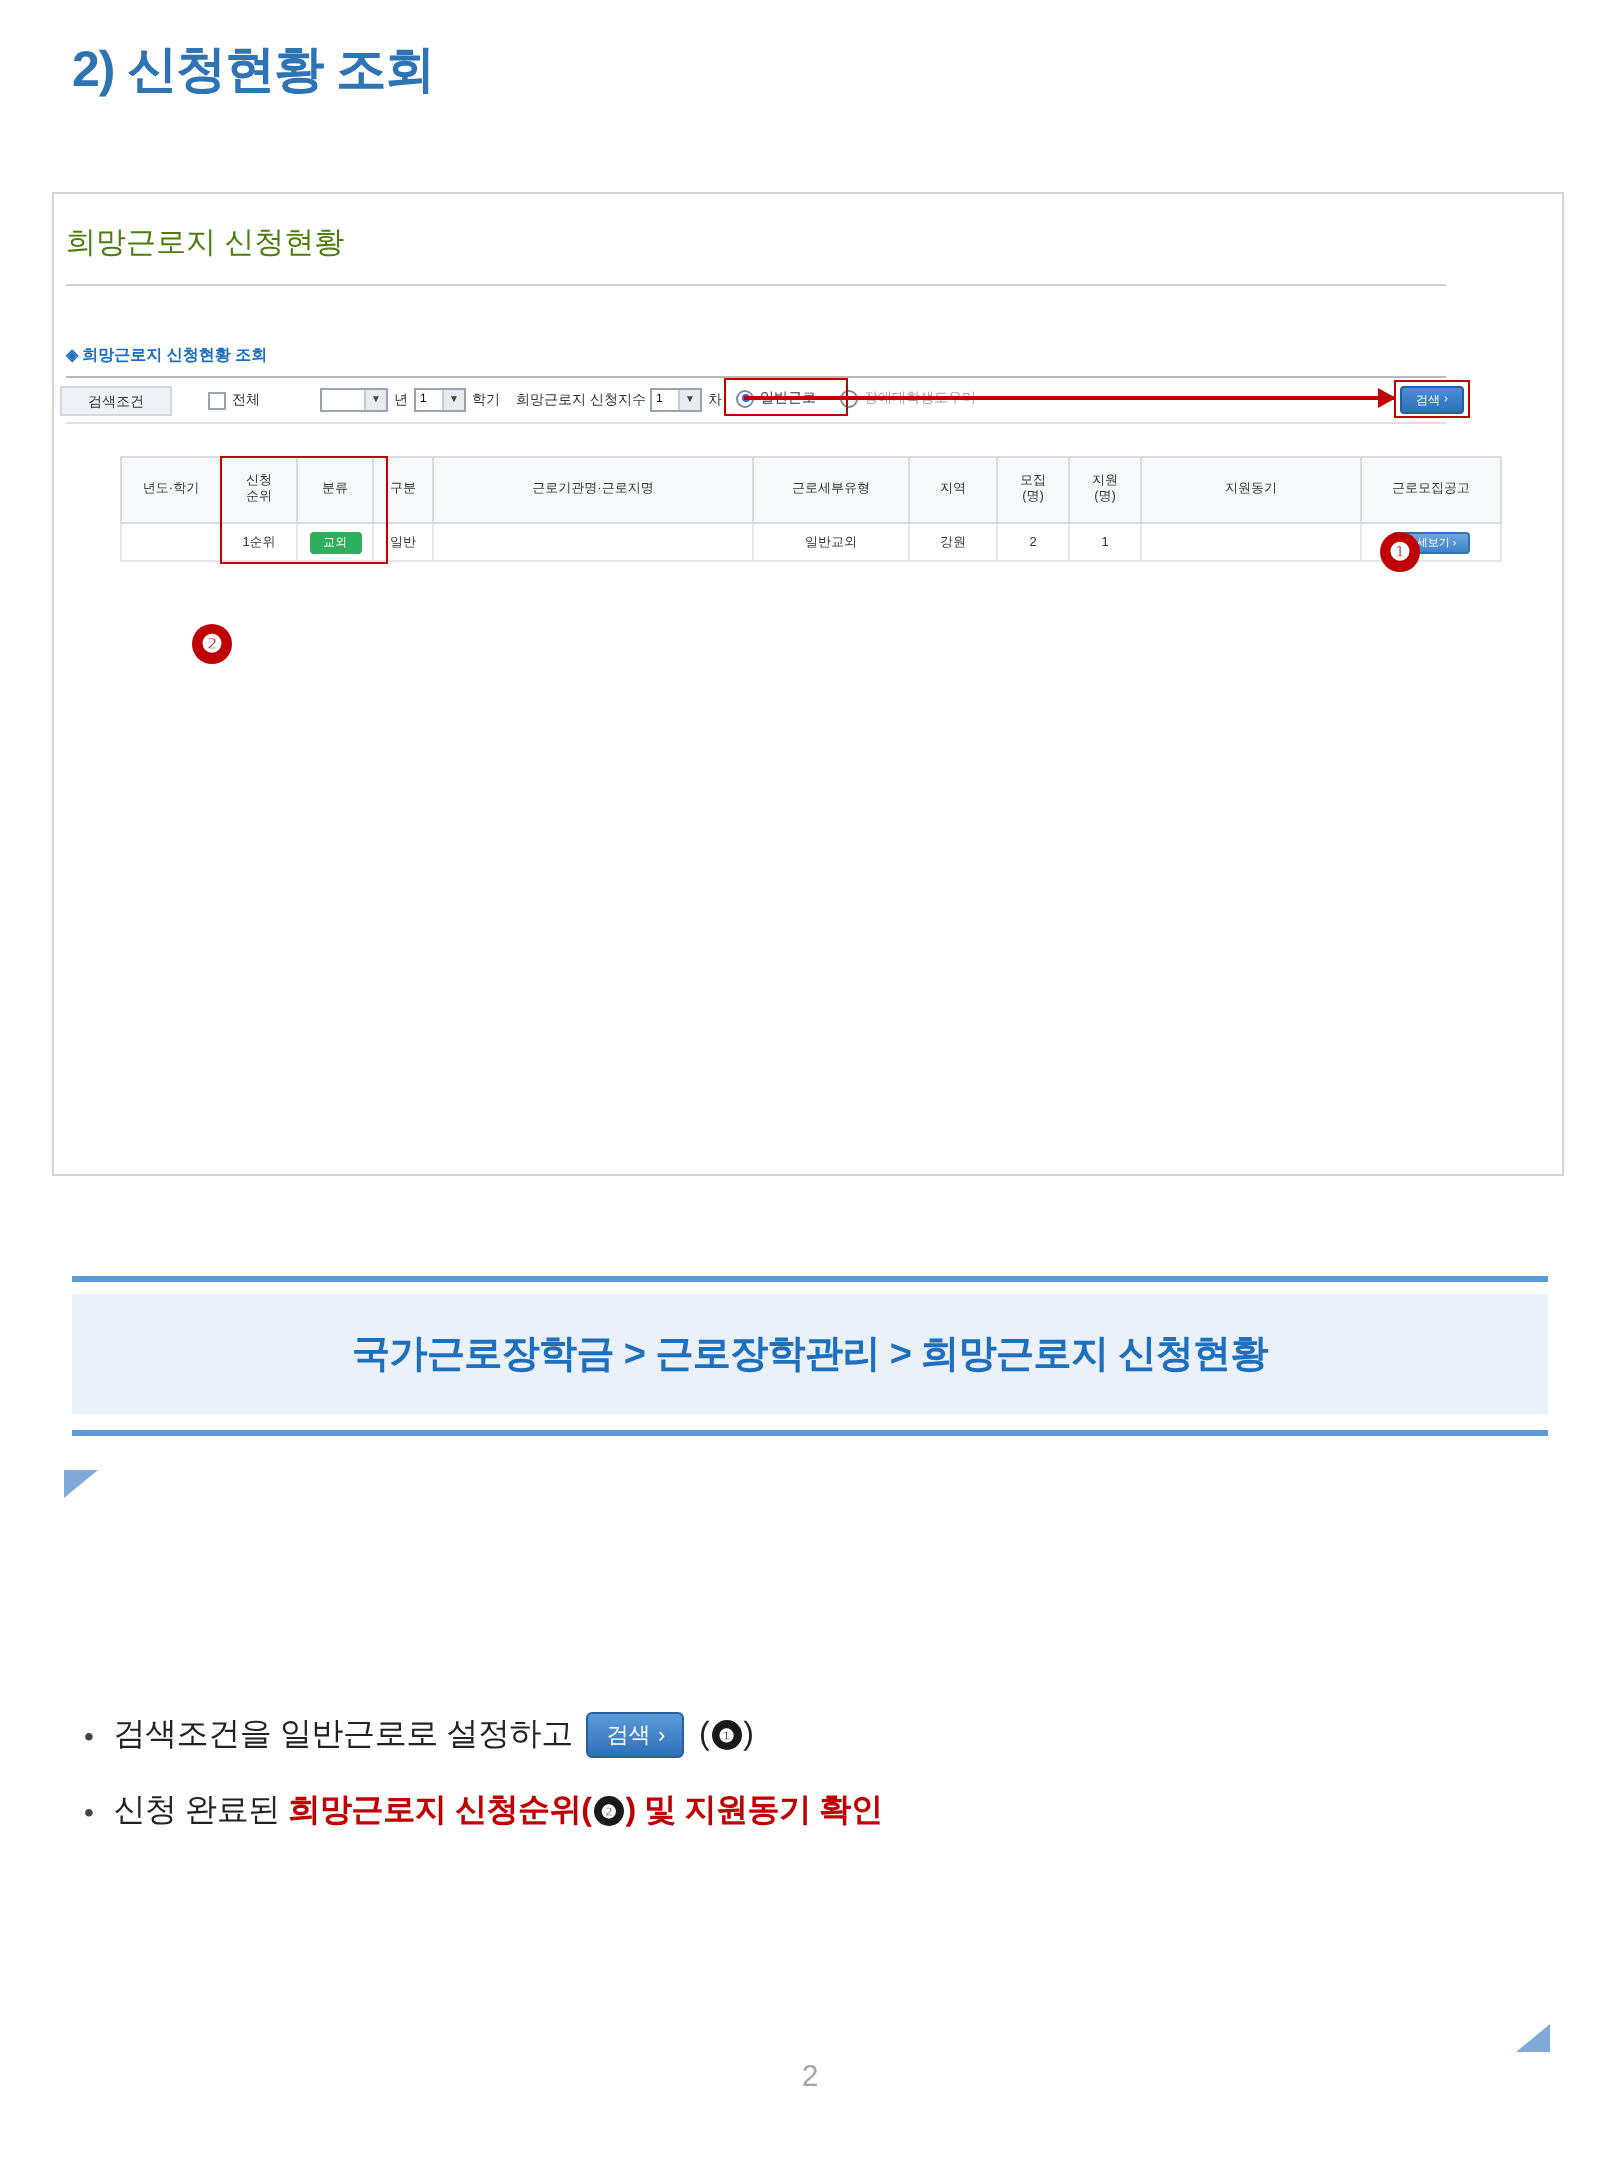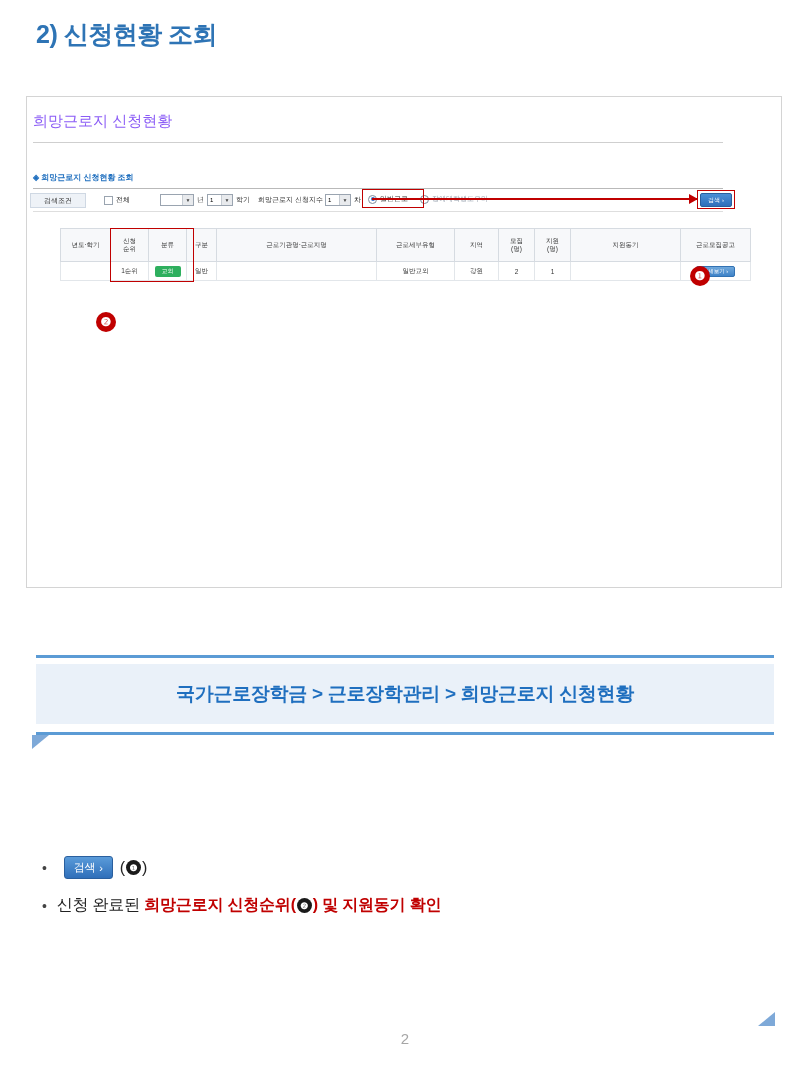--- a/index.html
+++ b/index.html
@@ -36,21 +36,21 @@
     border: 1px solid #d4d4d4;
     background: #ffffff;
     box-sizing: border-box;
   }
 
   .shot-heading {
     position: absolute;
     left: 33px;
     top: 112px;
     font-size: 15px;
-    color: #8b5cf6;
+    color: #4d7c0f;
     font-weight: normal;
   }
   .shot-rule {
     position: absolute;
     left: 33px;
     top: 142px;
     width: 690px;
     height: 1px;
     background: #cfcfcf;
   }
@@ -339,21 +339,21 @@
     justify-content: center;
     box-sizing: border-box;
   }
   .circ-1 { left: 690px; top: 266px; }
   .circ-2 { left: 96px;  top: 312px; }
 
   
   .bc-band {
     position: absolute;
     left: 36px;
-    top: 655px;
+    top: 638px;
     width: 738px;
     height: 80px;
   }
   .bc-line-top, .bc-line-bot {
     position: absolute;
     left: 0;
     width: 738px;
     height: 3px;
     background: #5b9bd5;
   }
@@ -573,20 +573,21 @@
   <div class="bc-inner">
     <span class="bc-text">국가근로장학금 &gt; 근로장학관리 &gt; 희망근로지 신청현황</span>
   </div>
   <div class="bc-line-bot"></div>
 </div>
 <div class="tri-left"></div>
 
 <div class="bullets">
   <div class="bullet-row">
     <span class="bullet-dot-sm">•</span>
+    <span>검색조건을  일반근로로 설정하고</span>
     <span class="btn-search-inline">
       <span>검색</span>
       <span>›</span>
     </span>
     <span>(</span>
     <span class="circ-inline">❶</span>
     <span>)</span>
   </div>
   <div class="bullet-row">
     <span class="bullet-dot-sm">•</span>

